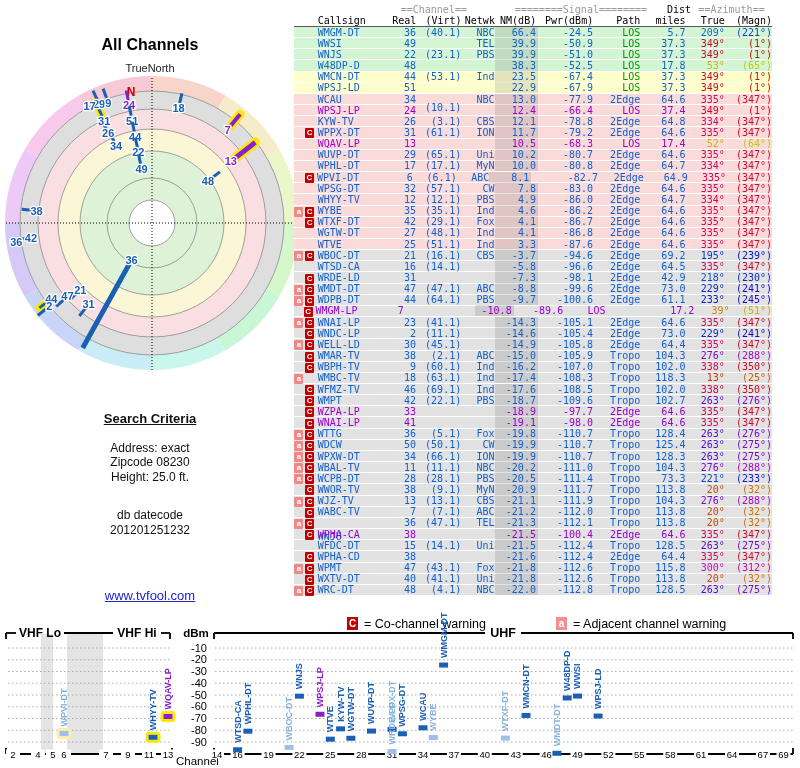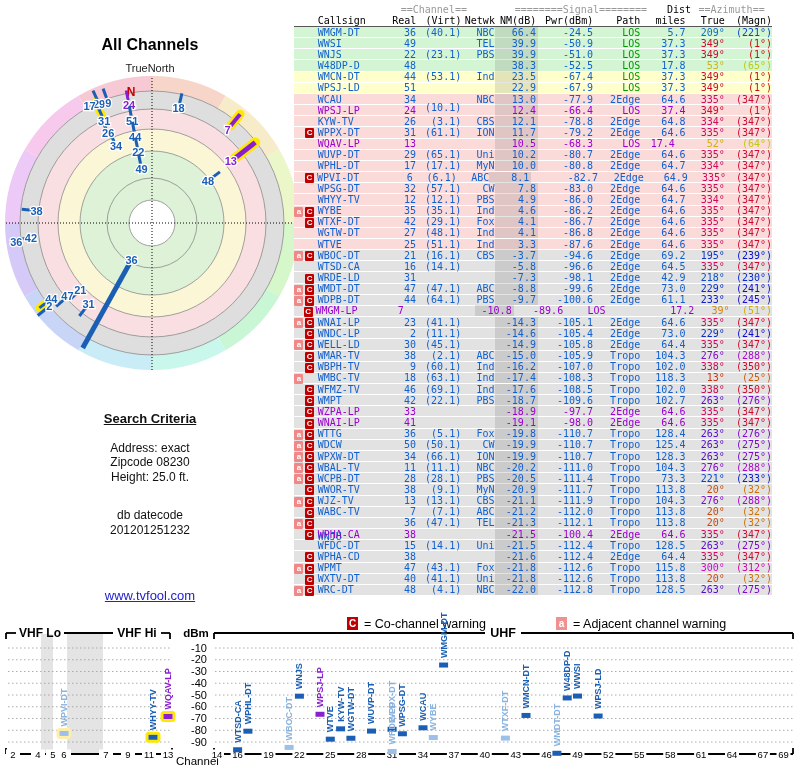--- a/index.html
+++ b/index.html
@@ -309,21 +309,21 @@
         <div class="trow" style="background: rgb(251, 218, 218);">
           <span class="c wa"></span>
           <span class="c wc"></span>
           <span class="c call" style="color: rgb(154, 0, 208);">WQAV-LP</span>
           <span class="c real" style="color: rgb(154, 0, 208);">13</span>
           <span class="c virt" style="color: rgb(154, 0, 208);"></span>
           <span class="c net" style="color: rgb(154, 0, 208);"></span>
           <span class="c nm" style="color: rgb(154, 0, 208); background: rgba(90, 90, 90, 0.16);">10.5</span>
           <span class="c pwr" style="color: rgb(154, 0, 208);">-68.3</span>
           <span class="c path" style="color: rgb(154, 0, 208);">LOS</span>
-          <span class="c dist" style="color: rgb(154, 0, 208); text-align: center;">17.4</span>
+          <span class="c dist" style="color: rgb(154, 0, 208);">17.4</span>
           <span class="c taz" style="color: rgb(203, 178, 11);">52°</span>
           <span class="c maz" style="color: rgb(191, 203, 11);">(64°)</span>
         </div>
         <div class="trow" style="background: rgb(251, 218, 218);">
           <span class="c wa"></span>
           <span class="c wc"></span>
           <span class="c call" style="color: rgb(17, 96, 208);">WUVP-DT</span>
           <span class="c real" style="color: rgb(17, 96, 208);">29</span>
           <span class="c virt" style="color: rgb(17, 96, 208);">(65.1)</span>
           <span class="c net" style="color: rgb(17, 96, 208);">Uni</span>

